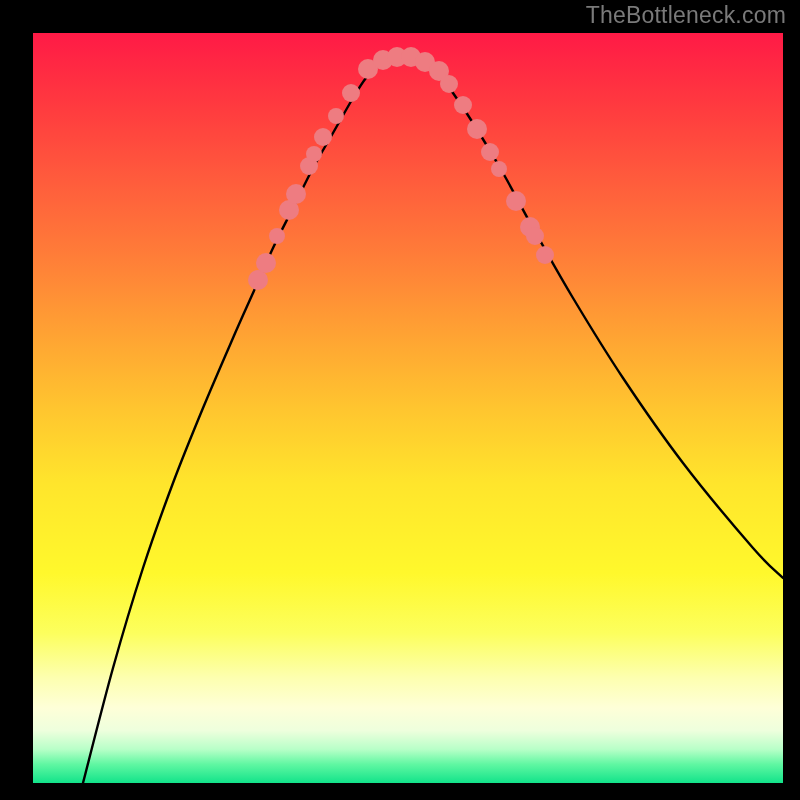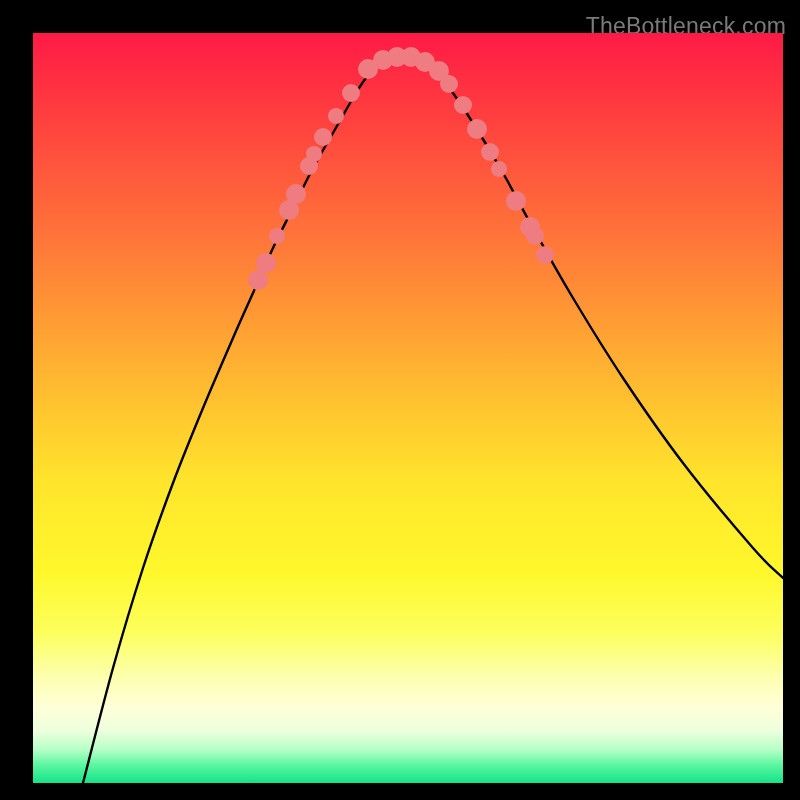--- a/index.html
+++ b/index.html
@@ -38,21 +38,21 @@
       #fdffb0 86%,
       #feffd8 90%,
       #eeffdd 93%,
       #b8ffc8 95.5%,
       #60f7a2 97.5%,
       #12e38a 100%
     );
   }
   .watermark {
     position: absolute;
-    top: 13px;
+    top: 2px;
     right: 14px;
     color: #7a7a7a;
     font-size: 23px;
     font-weight: 500;
     letter-spacing: 0.2px;
     user-select: none;
   }
   svg.curve {
     position: absolute;
     left: 0;

